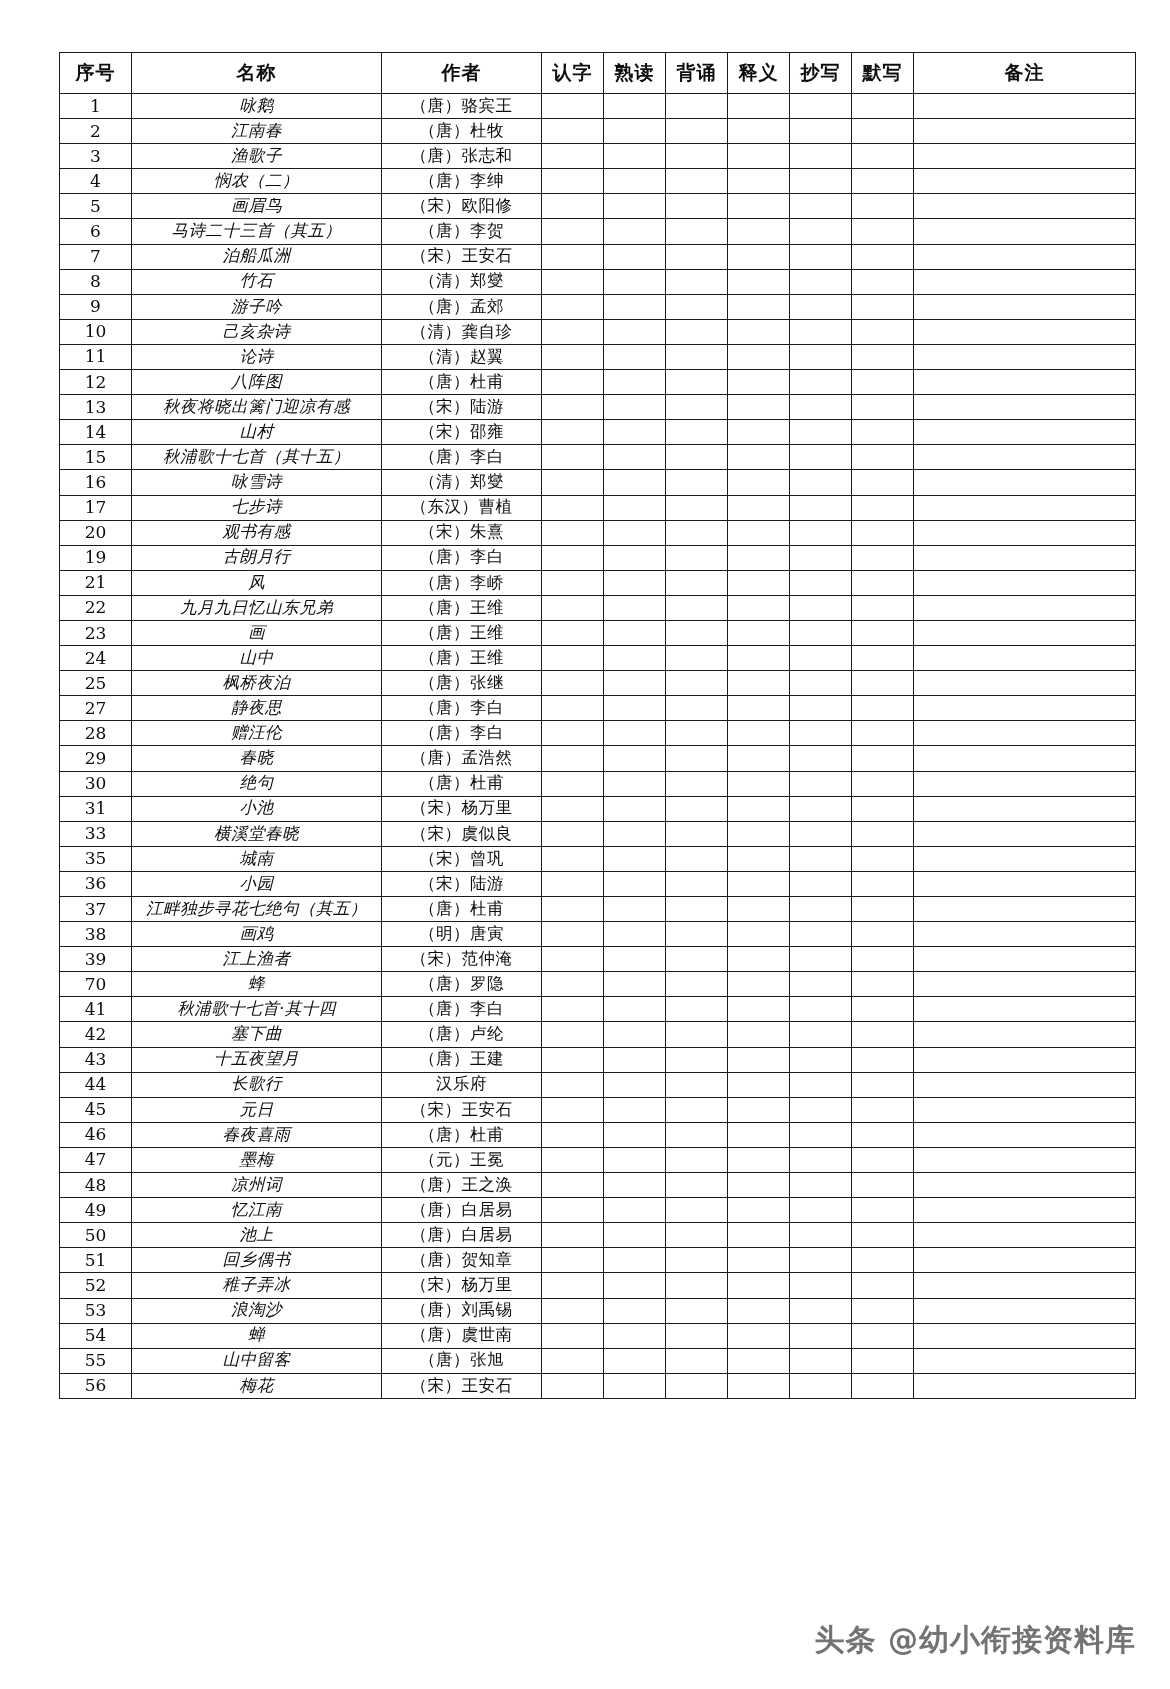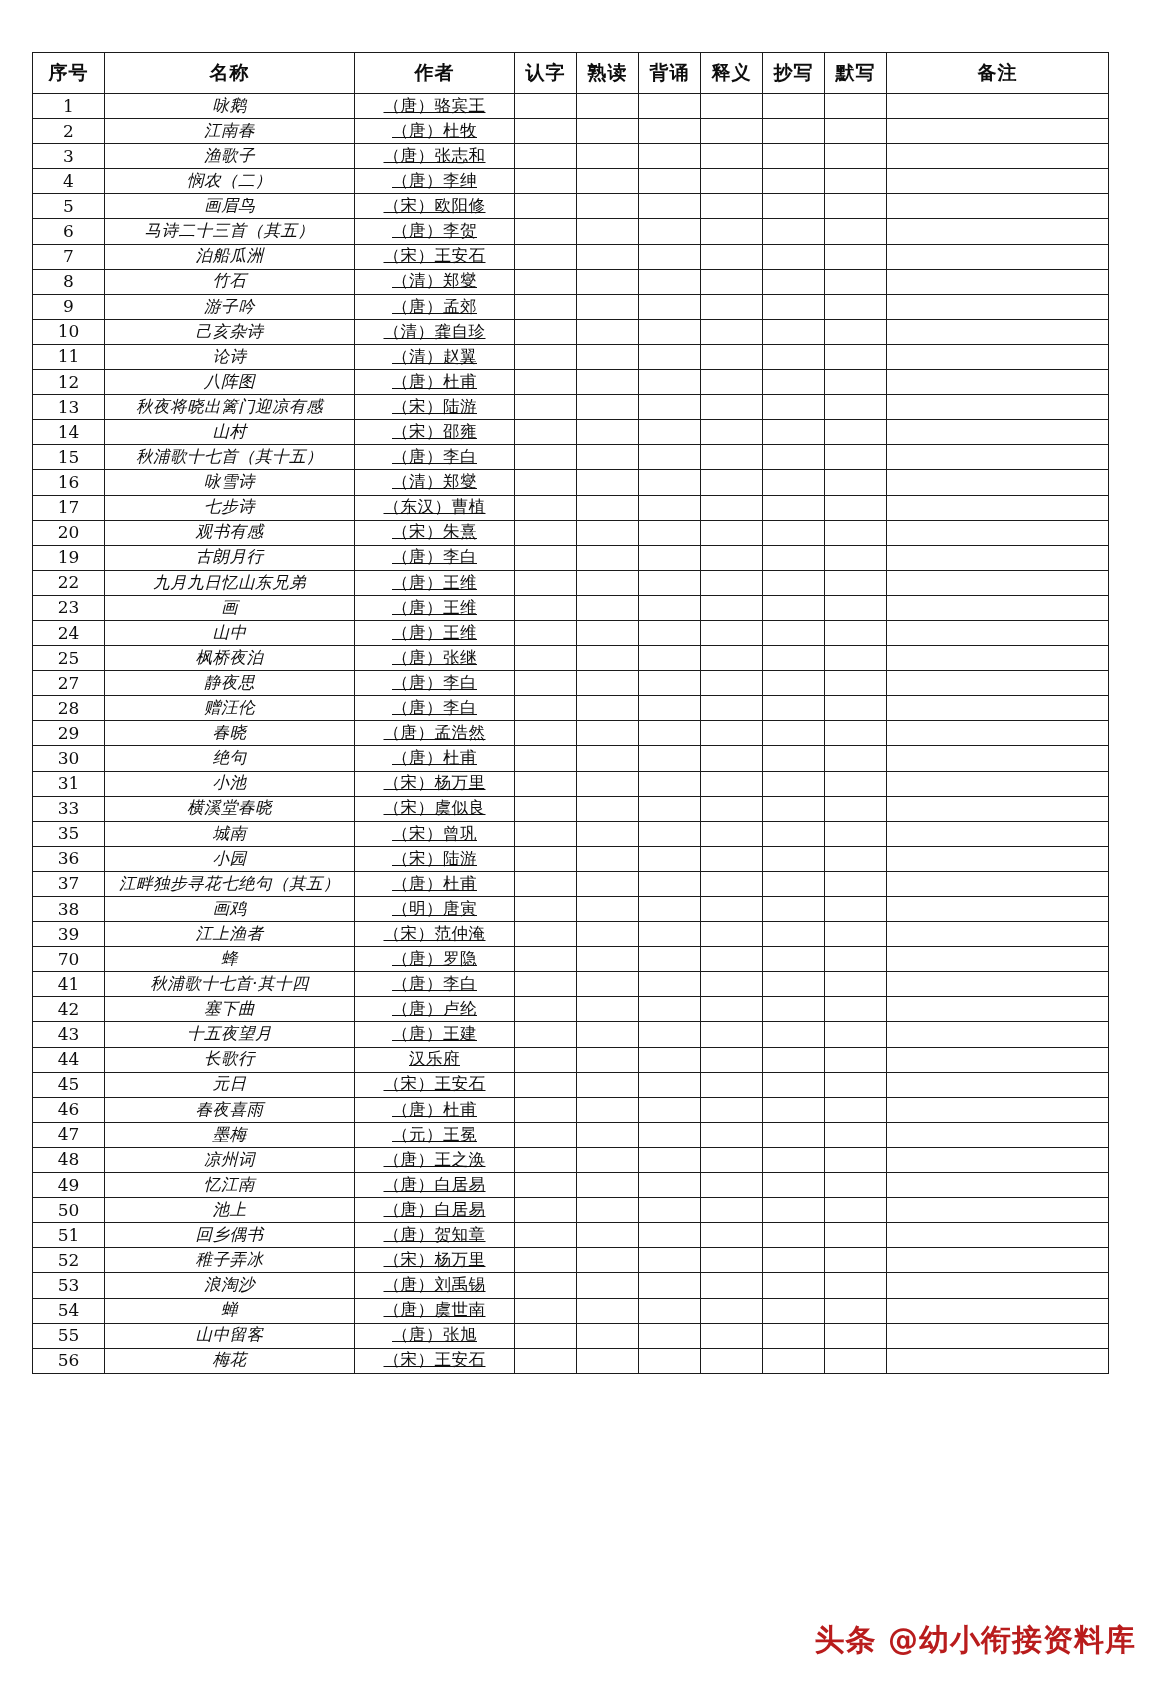--- a/index.html
+++ b/index.html
@@ -17,21 +17,21 @@
   .page {
     position: absolute;
     left: 0;
     top: 0;
     width: 1170px;
     height: 1689px;
     background: #ffffff;
   }
   .table-wrap {
     position: absolute;
-    left: 32px;
+    left: 59px;
     top: 52px;
     width: 1072px;
   }
   table.poem-table {
     border-collapse: collapse;
     width: 1072px;
     table-layout: fixed;
     background: #fff;
   }
   table.poem-table col.c-idx    { width: 72px; }
@@ -65,32 +65,31 @@
   table.poem-table tbody td.idx {
     font-size: 17px;
     font-family: "DejaVu Serif", "Liberation Serif", serif;
   }
   table.poem-table tbody td.title {
     letter-spacing: 0.5px;
     font-style: italic;
   }
   table.poem-table tbody td.author {
     letter-spacing: 0.5px;
-    text-decoration: underline;
   }
   table.poem-table tbody td.blank {
     background: #ffffff;
   }
   .watermark {
     position: absolute;
     right: 34px;
     bottom: 28px;
     font-size: 30px;
     font-weight: bold;
-    color: #b91c1c;
+    color: #737373;
     font-family: "DejaVu Sans", "Liberation Sans", sans-serif;
     letter-spacing: 1px;
     white-space: nowrap;
     margin-left: 20px;
   }
 </style>
 </head>
 <body>
 
 <div class="page">
@@ -346,20 +345,32 @@
             <td class="author">（唐）李白</td>
             <td class="blank"></td>
             <td class="blank"></td>
             <td class="blank"></td>
             <td class="blank"></td>
             <td class="blank"></td>
             <td class="blank"></td>
             <td class="blank"></td>
           </tr>
           <tr>
+            <td class="idx">21</td>
+            <td class="title">风</td>
+            <td class="author">（唐）李峤</td>
+            <td class="blank"></td>
+            <td class="blank"></td>
+            <td class="blank"></td>
+            <td class="blank"></td>
+            <td class="blank"></td>
+            <td class="blank"></td>
+            <td class="blank"></td>
+          </tr>
+          <tr>
             <td class="idx">22</td>
             <td class="title">九月九日忆山东兄弟</td>
             <td class="author">（唐）王维</td>
             <td class="blank"></td>
             <td class="blank"></td>
             <td class="blank"></td>
             <td class="blank"></td>
             <td class="blank"></td>
             <td class="blank"></td>
             <td class="blank"></td>

